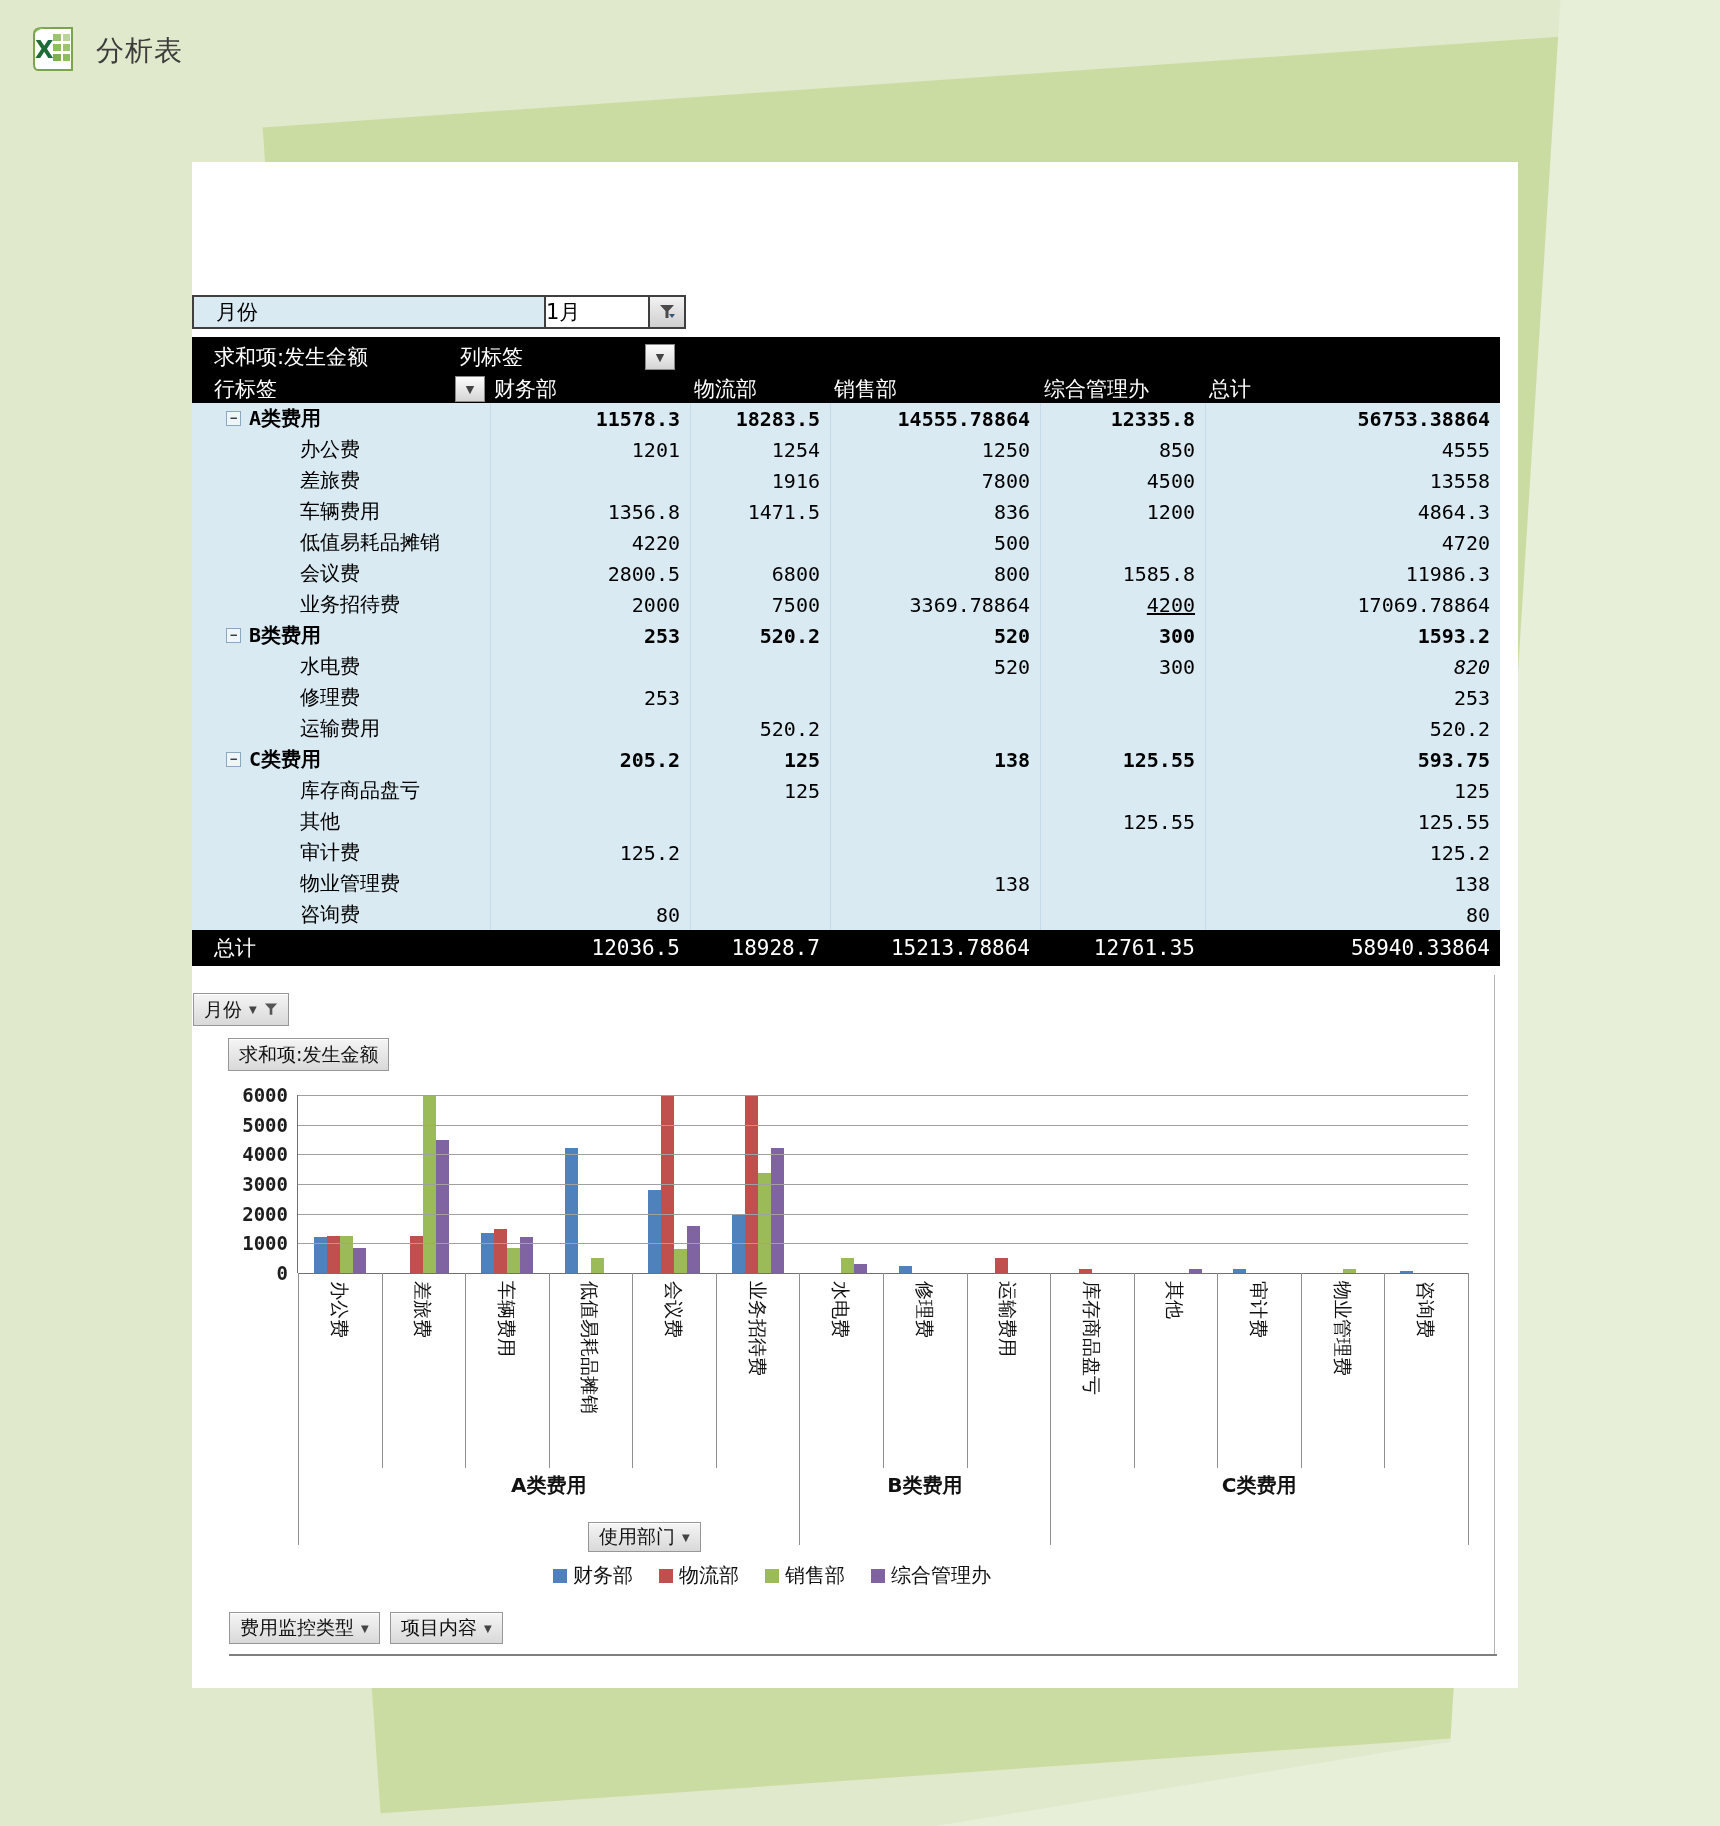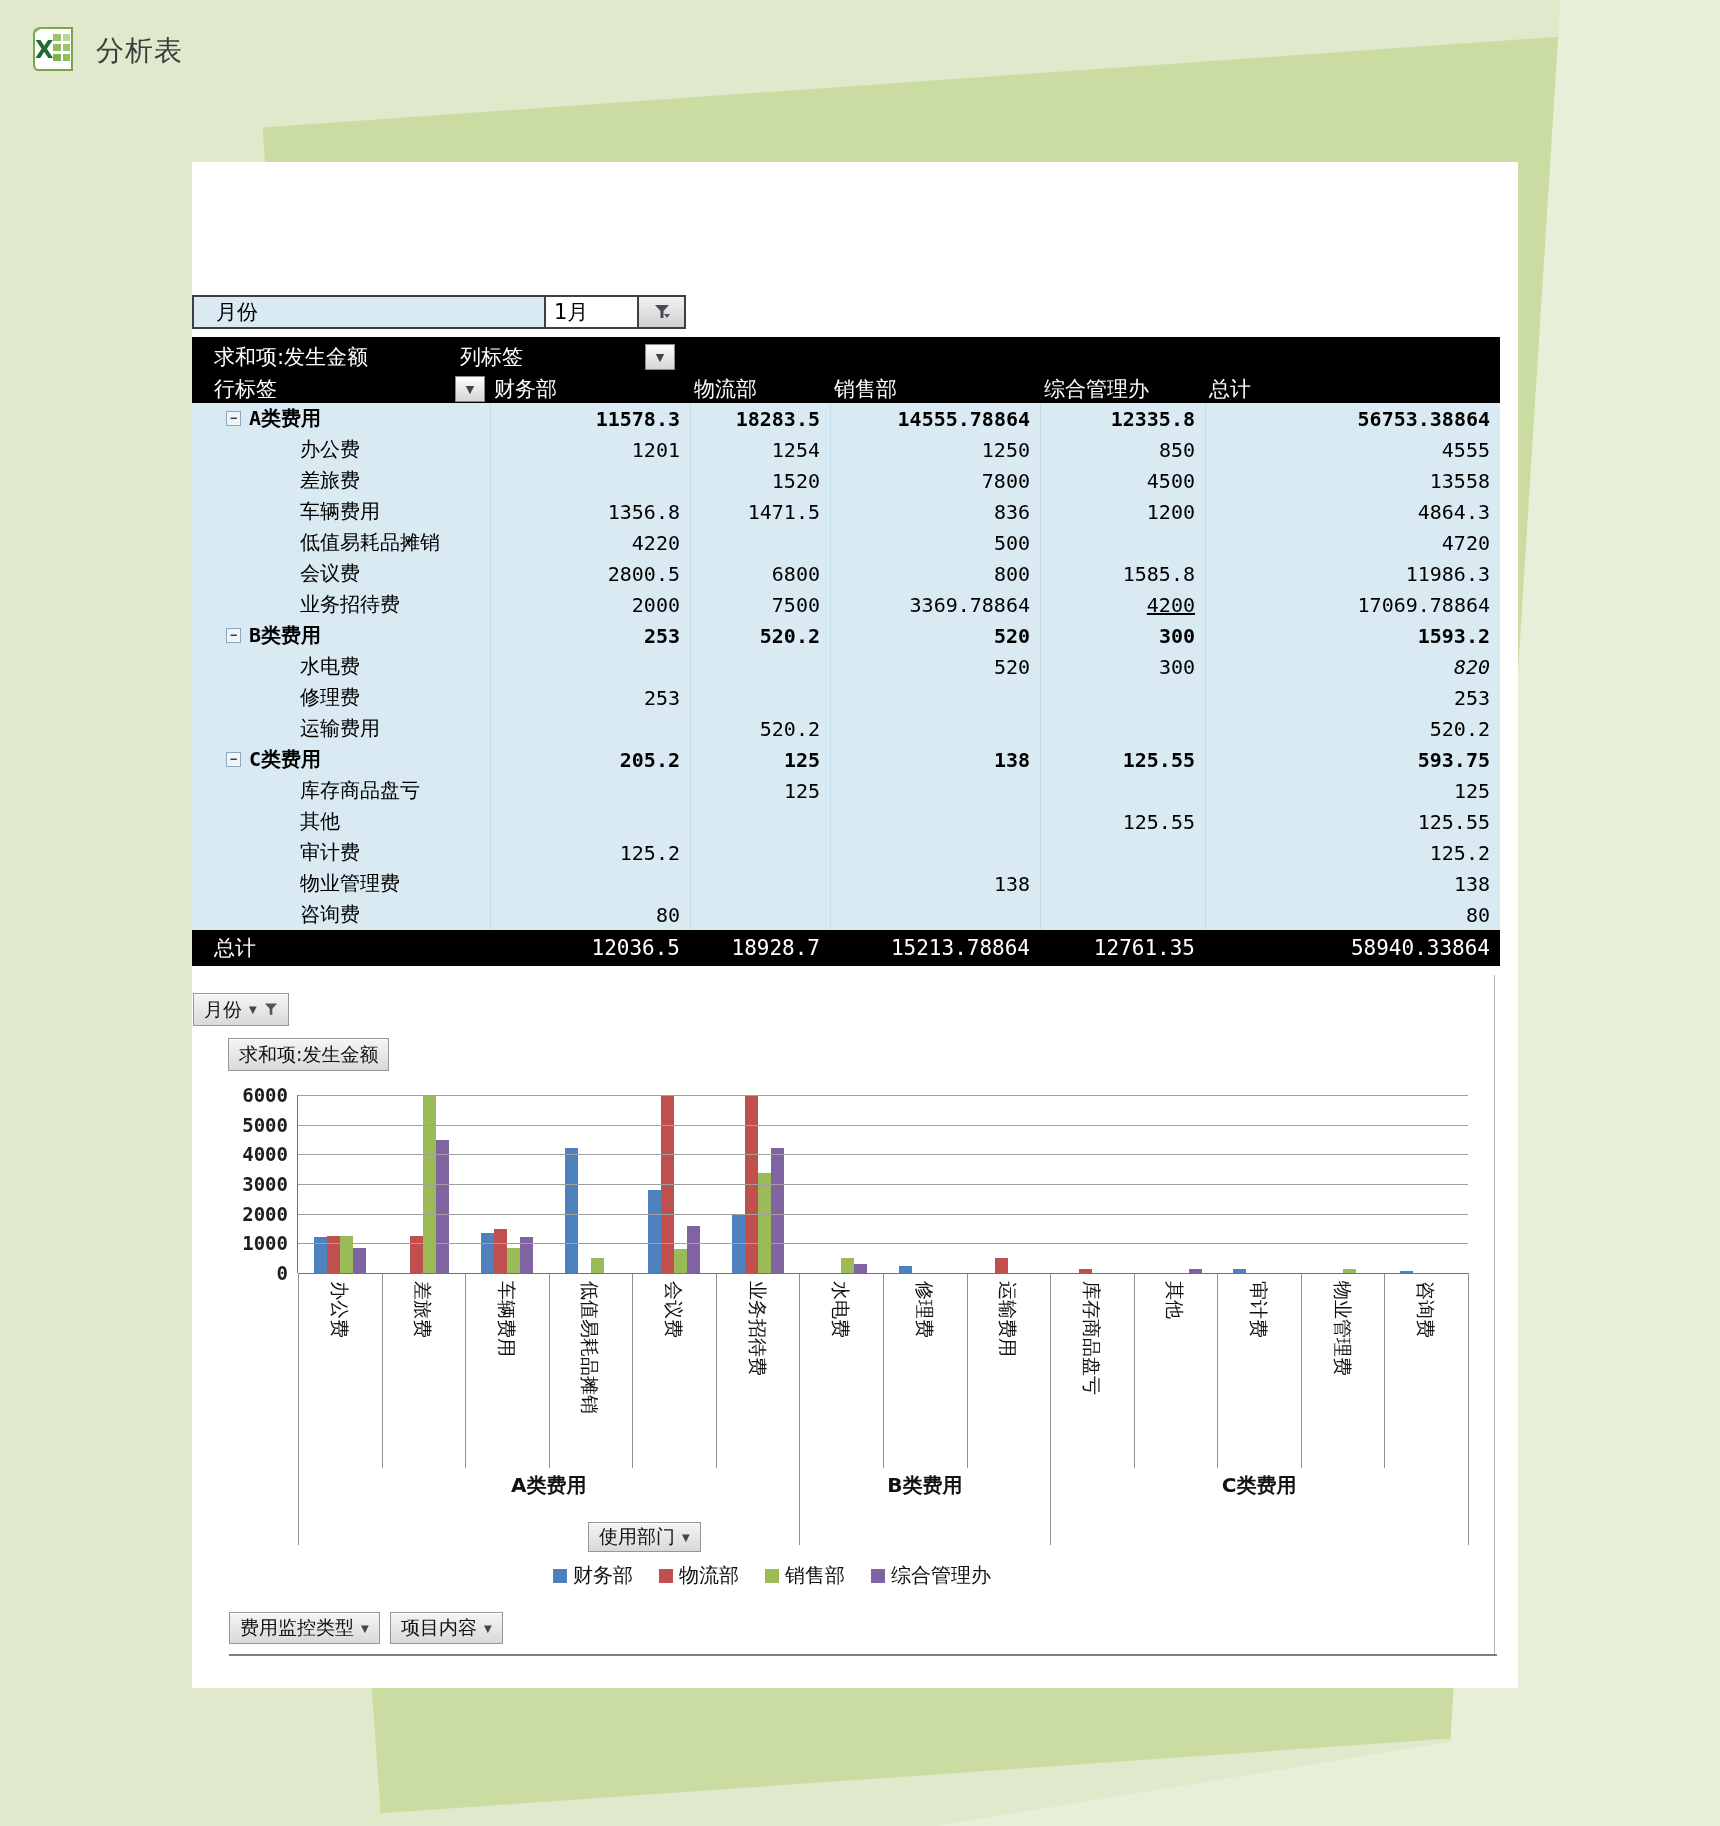--- a/index.html
+++ b/index.html
@@ -15,22 +15,22 @@
   .app-header{position:absolute;left:28px;top:24px;display:flex;align-items:center;gap:18px;}
   .app-title{font-size:28px;color:#3c3c3c;letter-spacing:1px;}
   
   .panel{position:absolute;left:192px;top:162px;width:1326px;height:1526px;background:#ffffff;}
   .sheet-title{position:absolute;left:0;top:26px;width:100%;text-align:center;font-size:37px;font-weight:bold;
           font-family:"DejaVu Serif","Liberation Serif",serif;letter-spacing:2px;}
   
   .filter-row{position:absolute;left:0;top:133px;width:494px;height:34px;display:flex;border:2px solid #3f3f3f;box-sizing:border-box;}
   .fr-label{width:352px;background:#d9eaf2;border-right:2px solid #3f3f3f;box-sizing:border-box;
           font-size:21px;display:flex;align-items:center;padding-left:22px;}
-  .fr-value{width:93px;background:#fff;border-right:2px solid #3f3f3f;box-sizing:border-box;
-          font-size:21px;display:flex;align-items:center;padding-left:8px;}
+  .fr-value{width:104px;background:#fff;border-right:2px solid #3f3f3f;box-sizing:border-box;
+          font-size:21px;display:flex;align-items:center;padding-left:0;}
   .fr-btn{flex:1;background:linear-gradient(#f2f2f2,#cfcfcf);display:flex;align-items:center;justify-content:center;cursor:pointer;}
   
   .pivot-head{position:absolute;left:0;top:175px;width:1308px;height:66px;background:#000;color:#fff;font-size:21px;}
   .ph-item{position:absolute;white-space:nowrap;}
   .dd-btn{position:absolute;width:30px;height:26px;background:linear-gradient(#fdfdfd,#d5d5d5);
           border:1px solid #8a8a8a;box-sizing:border-box;display:flex;align-items:center;justify-content:center;
           color:#444;font-size:11px;cursor:pointer;}
   .pivot-body{position:absolute;left:0;top:241px;width:1308px;height:527px;background:#d9eaf2;
           font-family:"DejaVu Sans Mono","Liberation Mono",monospace;font-size:20px;}
   .colsep{position:absolute;top:0;width:1px;height:527px;background:#c2dcea;}
@@ -144,21 +144,21 @@
           <div class="pcell" style="width: 140px;">1254</div>
           <div class="pcell" style="width: 210px;">1250</div>
           <div class="pcell" style="width: 165px;">850</div>
           <div class="pcell" style="width: 295px;">4555</div>
         </div>
         <div class="prow" style="top: 62px;">
           <div class="plabel" style="width: 298px; padding-left: 108px;">
             <span>差旅费</span>
           </div>
           <div class="pcell" style="width: 200px;"></div>
-          <div class="pcell" style="width: 140px;">1520</div>
+          <div class="pcell" style="width: 140px;">1916</div>
           <div class="pcell" style="width: 210px;">7800</div>
           <div class="pcell" style="width: 165px;">4500</div>
           <div class="pcell" style="width: 295px;">13558</div>
         </div>
         <div class="prow" style="top: 93px;">
           <div class="plabel" style="width: 298px; padding-left: 108px;">
             <span>车辆费用</span>
           </div>
           <div class="pcell" style="width: 200px;">1356.8</div>
           <div class="pcell" style="width: 140px;">1471.5</div>

